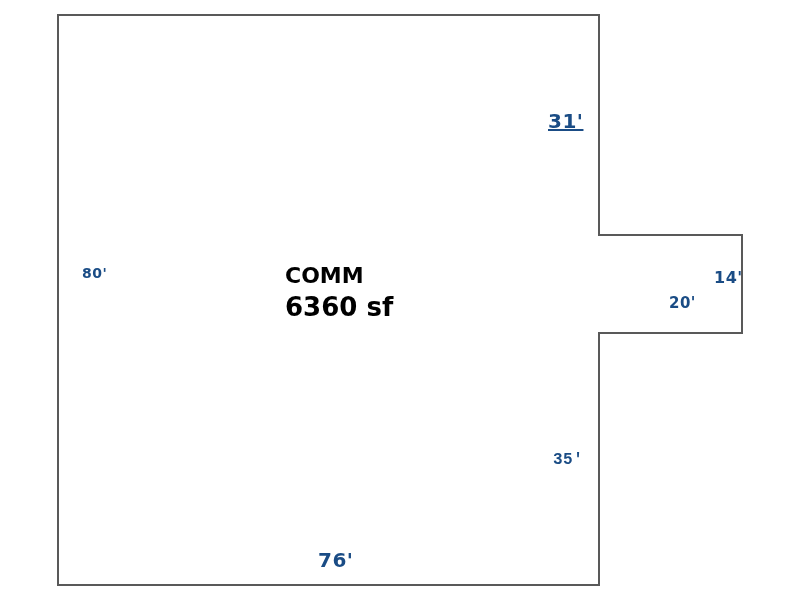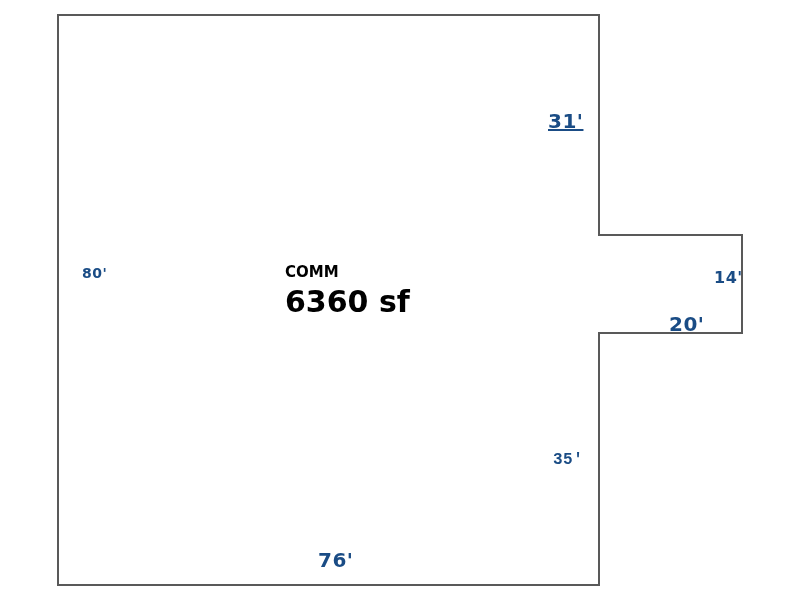--- a/index.html
+++ b/index.html
@@ -29,38 +29,38 @@
     position: absolute;
     font-weight: bold;
     color: #1a4c85;
     line-height: 1;
     white-space: nowrap;
     letter-spacing: 0.5px;
   }
   .dim-east-upper { left: 548px; top: 111px; font-size: 20px; text-decoration: underline; }
   .dim-west       { left: 82px;  top: 266px; font-size: 14px; }
   .dim-notch-east { left: 714px; top: 270px; font-size: 16px; }
-  .dim-notch-south{ left: 669px; top: 314px; font-size: 20px; }
+  .dim-notch-south{ left: 669px; top: 296px; font-size: 15px; }
   .dim-east-lower { left: 553px; top: 452px; font-size: 16px; font-family: Liberation Mono, monospace; }
   .dim-south      { left: 318px; top: 550px; font-size: 20px; }
   .area-label {
     position: absolute;
     left: 285px;
     top: 265px;
     color: #000000;
     font-weight: bold;
     text-align: left;
     white-space: nowrap;
   }
   .area-name {
-    font-size: 15px;
+    font-size: 22px;
     line-height: 1;
   }
   .area-size {
-    font-size: 30px;
+    font-size: 26px;
     line-height: 1;
     margin-top: 7px;
   }
 </style>
 </head>
 <body>
 
 <div class="canvas">
 
   <svg class="outline-svg" width="800" height="600" viewBox="0 0 800 600" aria-hidden="true">

